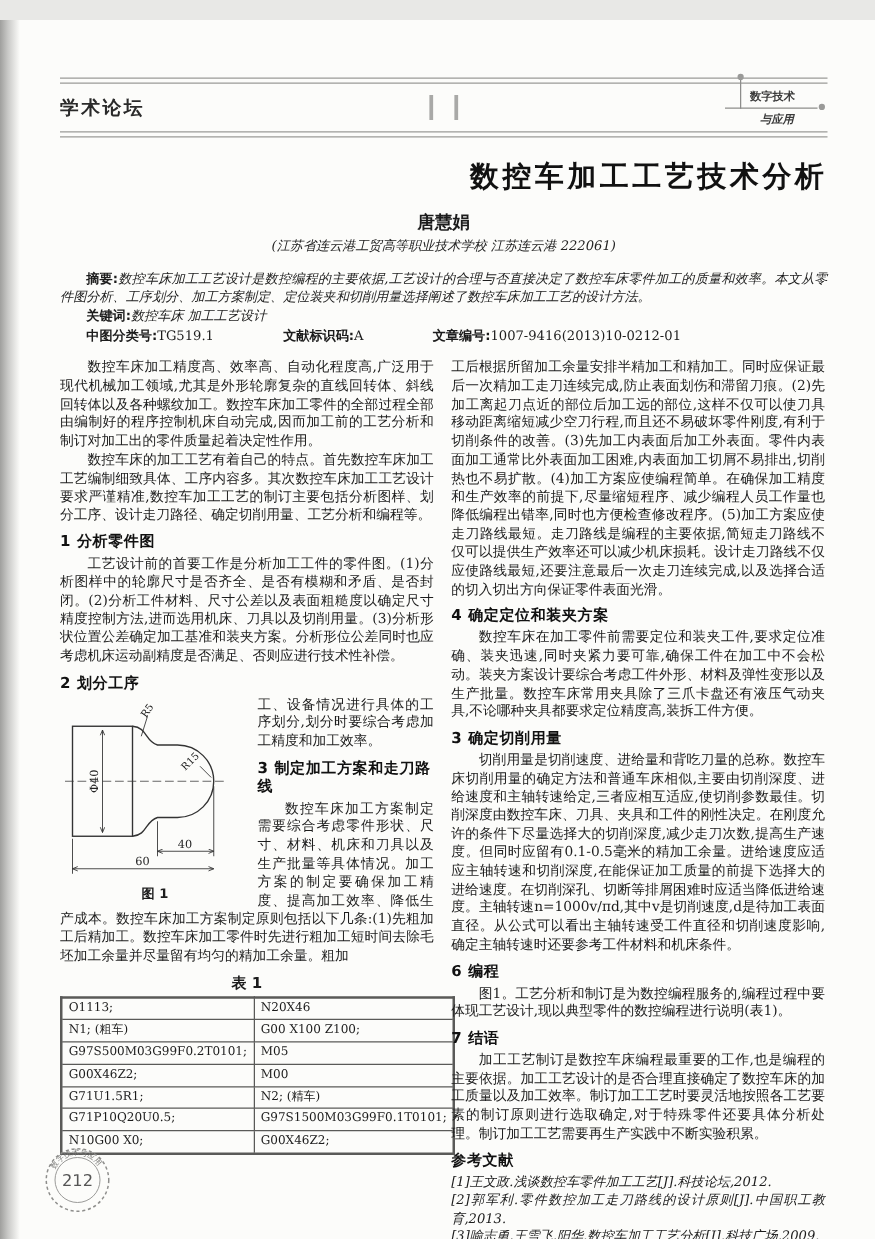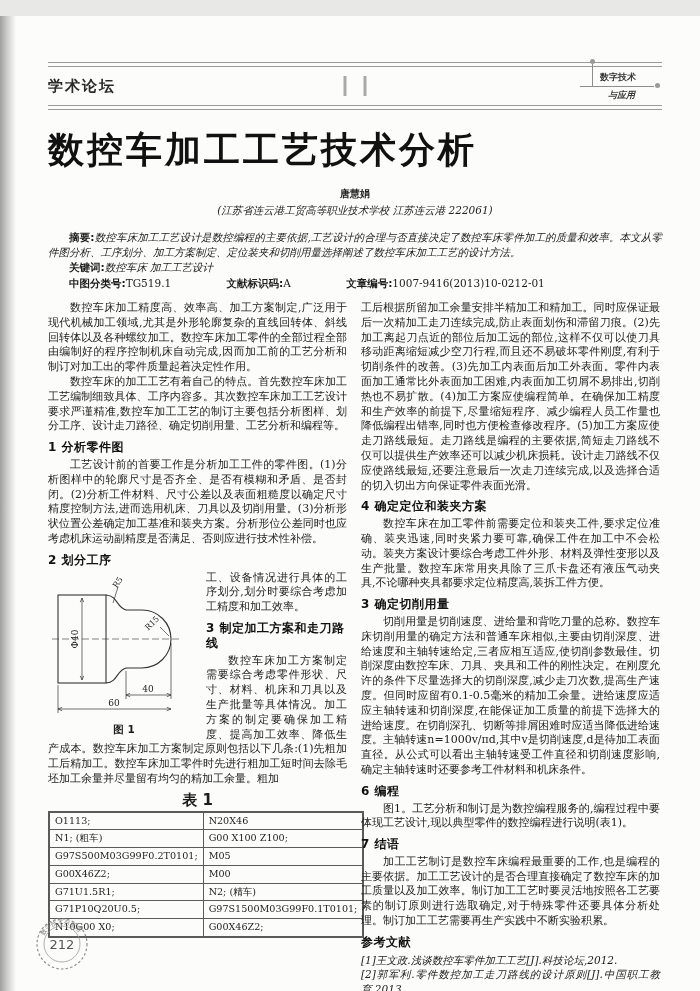--- a/index.html
+++ b/index.html
@@ -20,23 +20,23 @@
   .hdr-bars i{display:block;width:3px;height:20px;background:#a9a9a7;}
   .logo{position:absolute;right:0;top:-4px;width:86px;height:44px;}
   .logo .vline{position:absolute;left:16px;top:1px;width:1px;height:23px;background:#8d8d8b;}
   .logo .hline{position:absolute;left:4px;top:23px;width:74px;height:1px;background:#8d8d8b;}
   .logo .dot1{position:absolute;left:14px;top:-4px;width:5px;height:5px;border-radius:50%;background:#9a9a98;}
   .logo .dot2{position:absolute;right:2px;top:20px;width:5px;height:5px;border-radius:50%;background:#9a9a98;}
   .logo .t1{position:absolute;left:24px;top:8px;font-size:9px;font-weight:bold;color:#3a3a3a;}
   .logo .t2{position:absolute;left:32px;top:26px;font-size:9px;font-weight:bold;font-style:italic;color:#3a3a3a;}
 
   
-  .title{margin:16px 0 0;text-align:left;font-family:"DejaVu Sans",sans-serif;
-         font-weight:bold;font-size:36px;letter-spacing:3px;color:#111;}
-  .author{margin-top:12px;text-align:center;font-family:"DejaVu Sans",sans-serif;font-weight:bold;font-size:10px;}
+  .title{margin:16px 0 0;text-align:right;font-family:"DejaVu Sans",sans-serif;
+         font-weight:bold;font-size:23px;letter-spacing:3px;color:#111;}
+  .author{margin-top:12px;text-align:center;font-family:"DejaVu Sans",sans-serif;font-weight:bold;font-size:14px;}
   .affil{margin-top:3px;text-align:center;font-style:italic;font-size:10.5px;color:#222;}
 
   
   .meta{margin-top:12px;font-size:10.5px;line-height:15px;}
   .meta p{margin:0;text-align:justify;}
   .meta .lbl{font-family:"DejaVu Sans",sans-serif;font-weight:bold;font-style:normal;}
   .abstract span.val, .keywords span.val{font-style:italic;}
   .abstract{text-indent:2em;}
   .keywords{text-indent:2em;}
   .idline{text-indent:2em;margin-top:1px !important;}
@@ -52,21 +52,21 @@
   .ref{font-style:italic;font-size:10.5px;line-height:14.5px;}
 
   
   .figwrap{overflow:visible;}
   .fig{float:left;width:152px;margin:2px 6px 2px 0;text-align:center;}
   .fig svg{display:block;}
   .fig figcaption{font-family:"DejaVu Sans",sans-serif;font-weight:bold;font-size:10.5px;margin-top:1px;}
 
   
   .tablecap{clear:both;text-align:center;font-family:"DejaVu Sans",sans-serif;
-            font-weight:bold;font-size:15px;margin:6px 0 3px;}
+            font-weight:bold;font-size:12px;margin:6px 0 3px;}
   table.code{width:100%;border-collapse:collapse;border:2px solid #5a5a58;
              font-size:9.6px;font-family:"DejaVu Serif",serif;}
   table.code td{border:1px solid #5a5a58;padding:1px 5px;height:12.5px;white-space:nowrap;}
   table.code td.c1{width:54%;}
 
   
   .stamp{position:absolute;left:34px;top:900px;width:56px;height:56px;}
 </style>
 </head>
 <body>
@@ -106,21 +106,21 @@
       <p class="idline">
         <span class="grp"><b class="lbl">中图分类号:</b><span>TG519.1</span></span>
         <span class="grp"><b class="lbl">文献标识码:</b><span>A</span></span>
         <span class="grp"><b class="lbl">文章编号:</b><span>1007-9416(2013)10-0212-01</span></span>
       </p>
     </section>
 
     <div class="columns">
 
       <div class="col">
-        <p class="indent">数控车床加工精度高、效率高、加工方案制定,广泛用于现代机械加工领域,尤其是外形轮廓复杂的直线回转体、斜线回转体以及各种螺纹加工。数控车床加工零件的全部过程全部由编制好的程序控制机床自动完成,因而加工前的工艺分析和制订对加工出的零件质量起着决定性作用。</p>
+        <p class="indent">数控车床加工精度高、效率高、自动化程度高,广泛用于现代机械加工领域,尤其是外形轮廓复杂的直线回转体、斜线回转体以及各种螺纹加工。数控车床加工零件的全部过程全部由编制好的程序控制机床自动完成,因而加工前的工艺分析和制订对加工出的零件质量起着决定性作用。</p>
         <p class="indent">数控车床的加工工艺有着自己的特点。首先数控车床加工工艺编制细致具体、工序内容多。其次数控车床加工工艺设计要求严谨精准,数控车加工工艺的制订主要包括分析图样、划分工序、设计走刀路径、确定切削用量、工艺分析和编程等。</p>
         <h3>1 分析零件图</h3>
         <p class="indent">工艺设计前的首要工作是分析加工工件的零件图。(1)分析图样中的轮廓尺寸是否齐全、是否有模糊和矛盾、是否封闭。(2)分析工件材料、尺寸公差以及表面粗糙度以确定尺寸精度控制方法,进而选用机床、刀具以及切削用量。(3)分析形状位置公差确定加工基准和装夹方案。分析形位公差同时也应考虑机床运动副精度是否满足、否则应进行技术性补偿。</p>
         <h3>2 划分工序</h3>
 
         <div class="figwrap">
           <figure class="fig">
             <svg width="152" height="148" viewBox="0 0 152 148">
               <defs>
                 <marker id="arrL" markerWidth="8" markerHeight="8" refX="1" refY="3" orient="auto">

